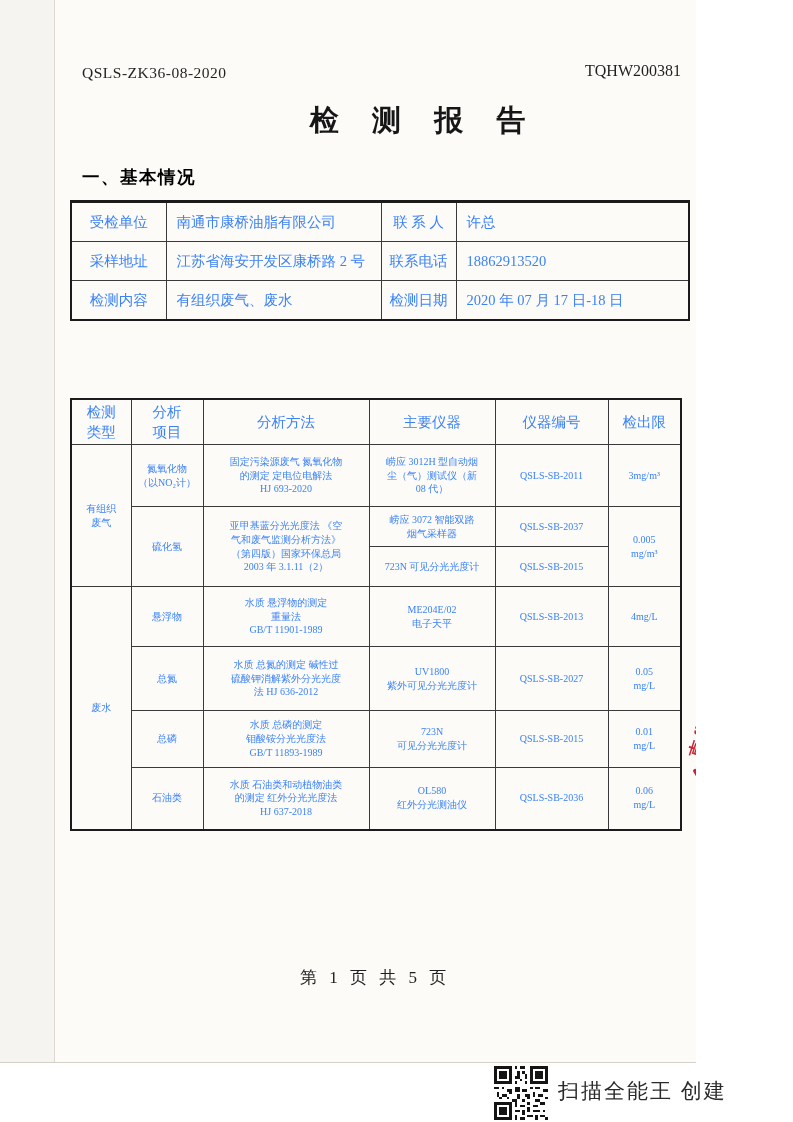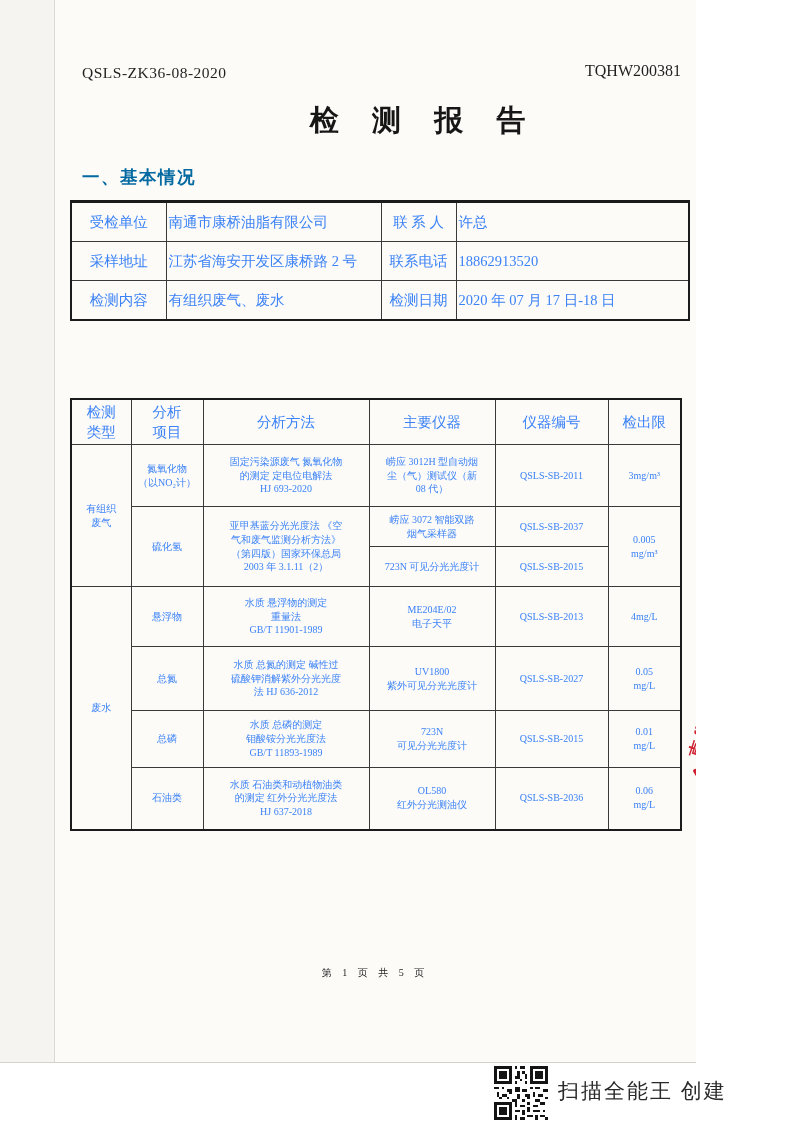--- a/index.html
+++ b/index.html
@@ -27,46 +27,46 @@
 
   .doc-no-left  { position:absolute; left:82px;  top:64px; font-size:15.5px; letter-spacing:.5px; }
   .doc-no-right { position:absolute; left:585px; top:62px; font-size:16px; }
 
   .report-title {
     position:absolute; left:55px; top:101px; width:738px;
     text-align:center; font-size:29px; font-weight:bold;
     letter-spacing:13px; color:#161616;
   }
 
-  .section-title { position:absolute; font-size:17.5px; font-weight:bold; letter-spacing:1.5px; color:#0369a1; }
+  .section-title { position:absolute; font-size:17.5px; font-weight:bold; letter-spacing:1.5px; color:#000000; }
   .s1 { left:82px; top:165px; }
   .s2 { left:82px; top:359px; }
 
   table { border-collapse:collapse; table-layout:fixed; position:absolute; background:transparent; }
   td {
     border:1px solid #3a3a3a;
     font-size:14.5px; line-height:1.38;
     text-align:center; vertical-align:middle;
     white-space:pre-line;
     padding:2px 3px;
     color:#3b82f6;
   }
   .t-basic { left:70px; top:200px; width:618px; border:2px solid #1b1b1b; }
   .t-basic td { height:39px; }
-  .t-basic td.val { text-align:left; padding-left:2px; }
+  .t-basic td.val { text-align:left; padding-left:10px; }
   .t-basic tr:first-child td { height:40px; }
   .t-basic { border-top-width:3px; }
 
   .t-methods { left:70px; top:398px; width:610px; border:2px solid #1b1b1b; }
   .t-methods td { font-size:10px; }
   .t-methods .hd td { font-size:14.5px; }
 
   .footer-page {
     position:absolute; left:70px; top:966px; width:610px;
-    text-align:center; font-size:10px; letter-spacing:4px;
+    text-align:center; font-size:17px; letter-spacing:4px;
   }
 
   
   .stamp { position:absolute; left:690px; top:645px; width:103px; height:160px; color:#cf2132; }
   .stamp-text {
     position:absolute; left:46px; top:20px;
     font-size:17px; font-weight:bold; letter-spacing:4px; white-space:nowrap;
     transform:rotate(108deg); transform-origin:left top;
   }
   .stamp-slash { position:absolute; width:4px; height:30px; background:#cf2132; border-radius:2px; }

